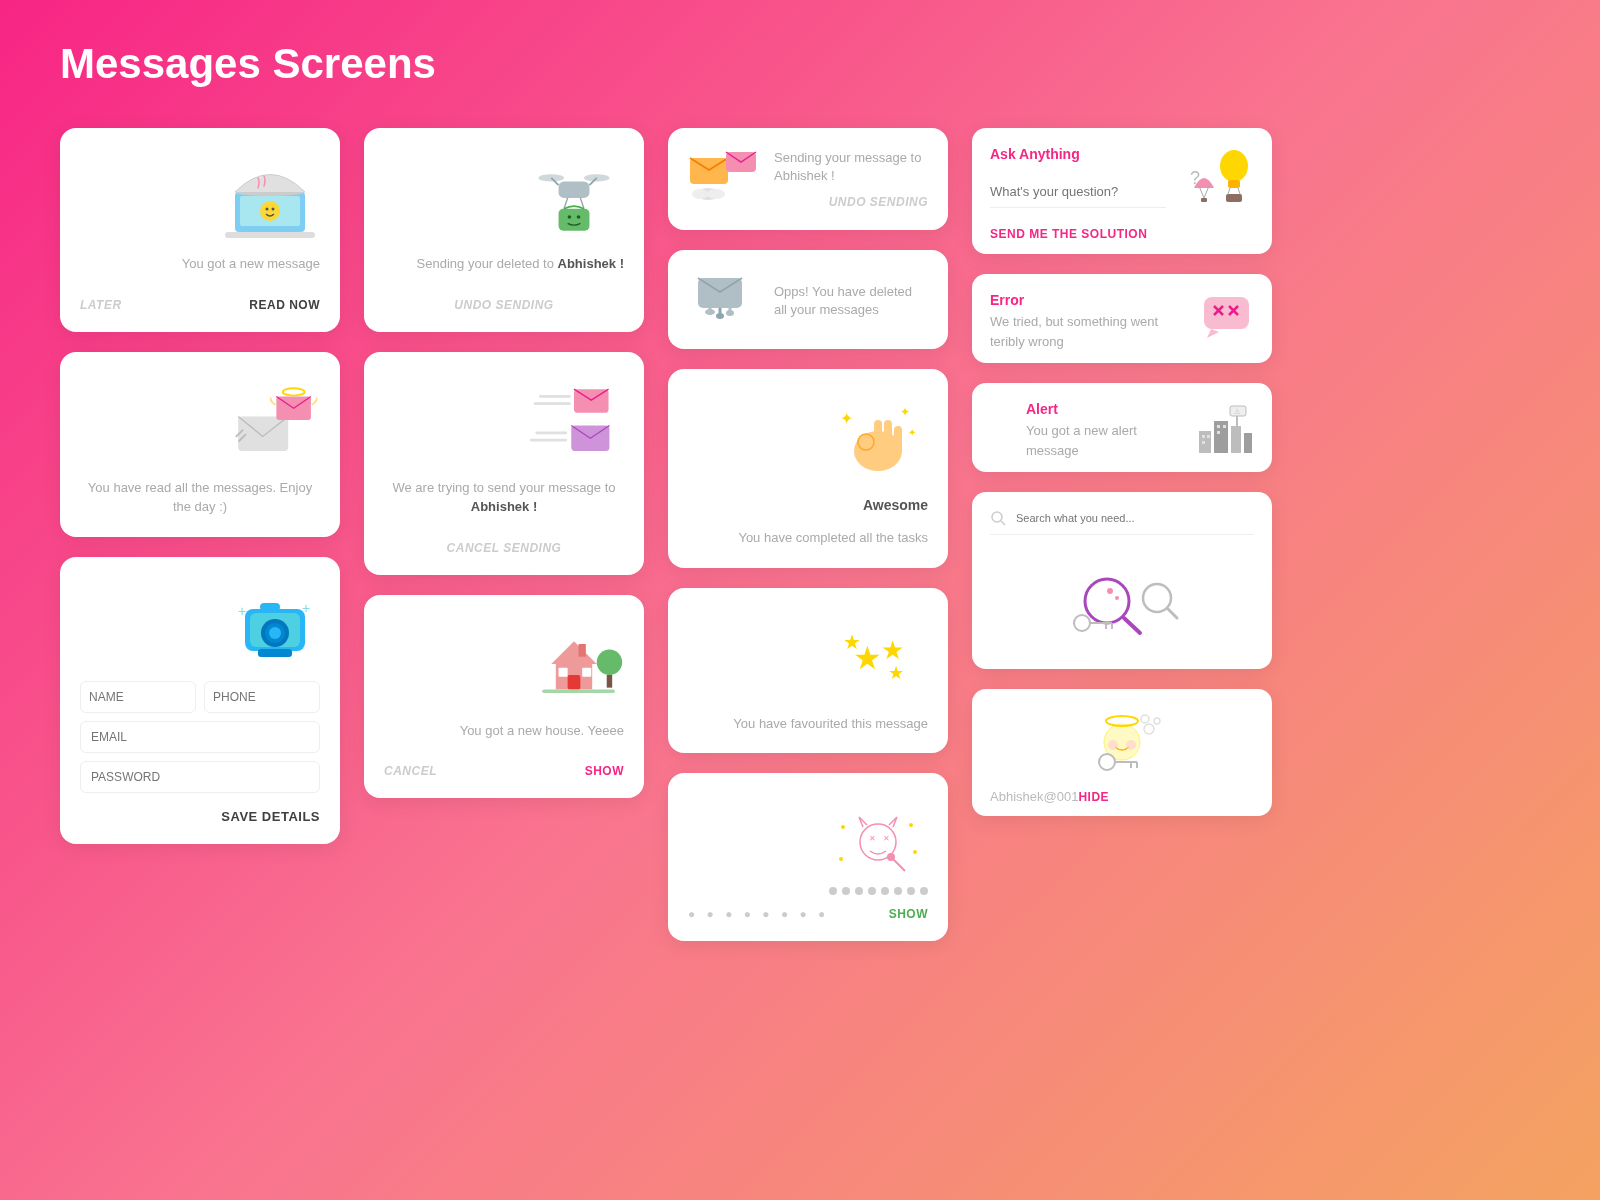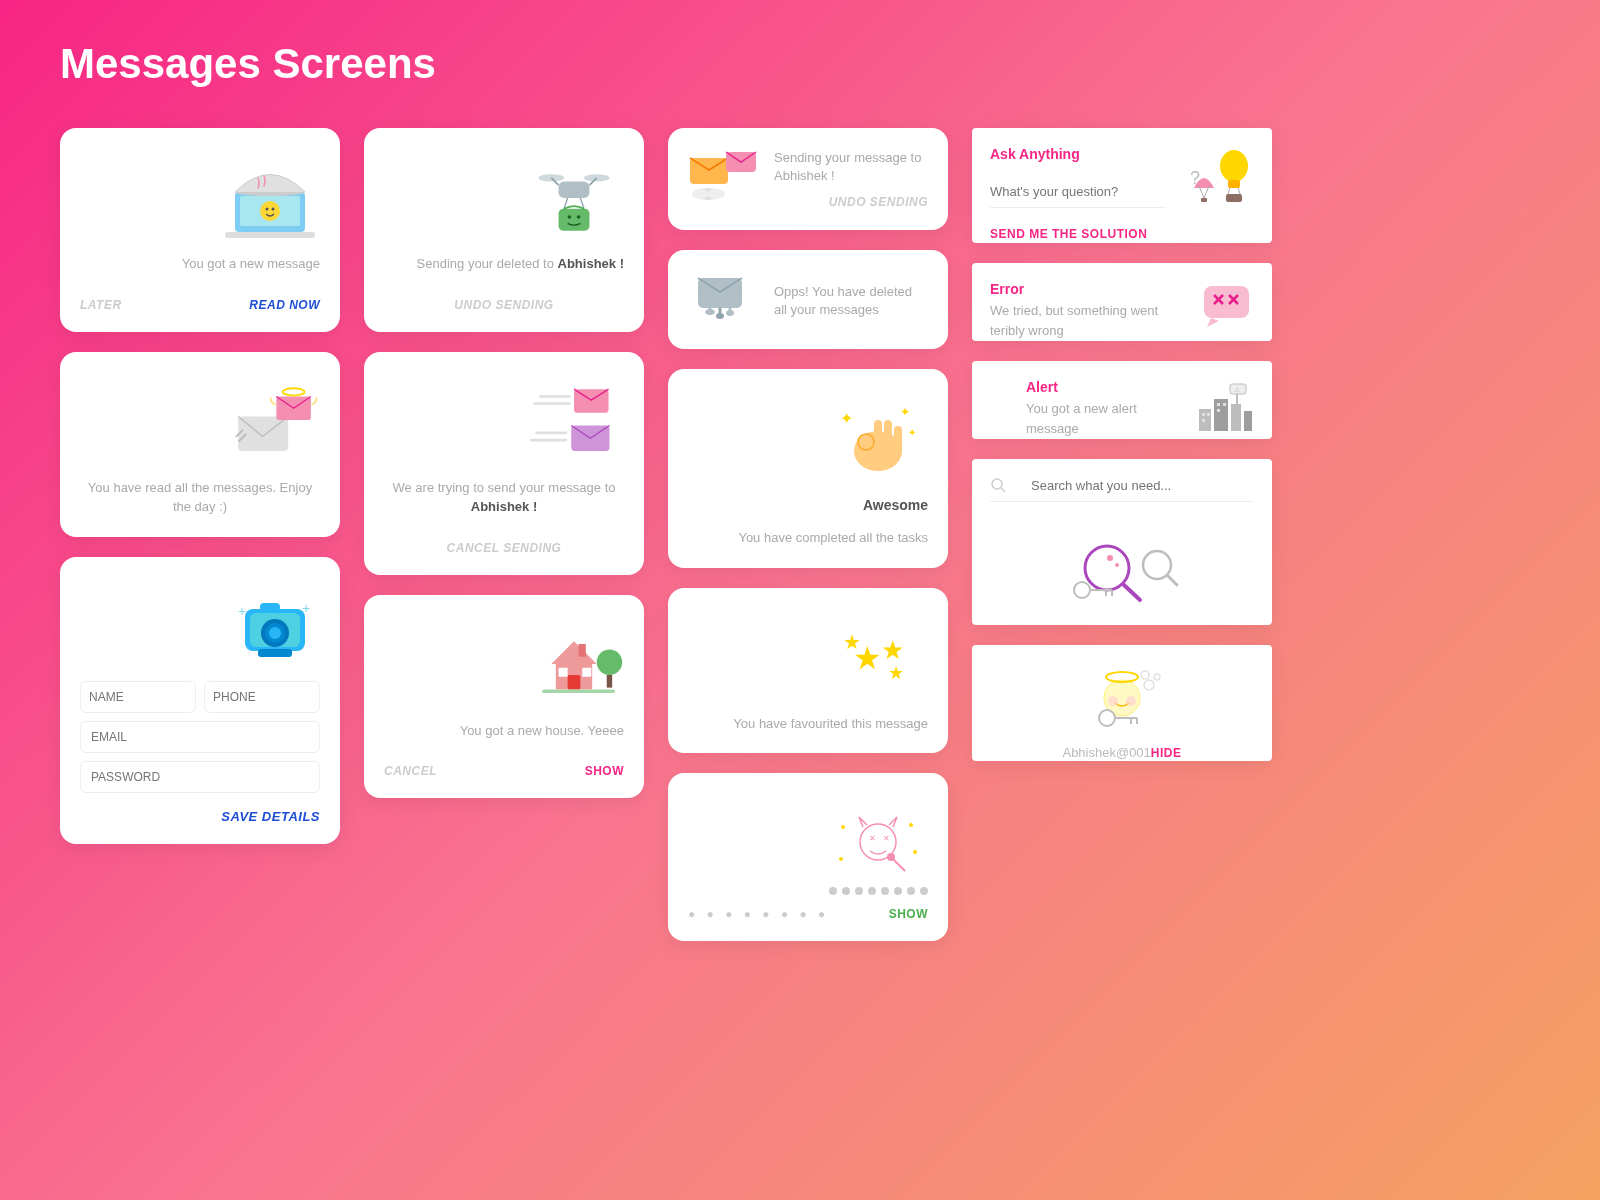--- a/index.html
+++ b/index.html
@@ -52,28 +52,27 @@
       background: none;
       border: none;
       cursor: pointer;
       text-transform: uppercase;
       letter-spacing: 0.5px;
       font-weight: 600;
       font-style: italic;
     }
     .btn-primary {
       font-size: 12px;
-      color: #1d4ed8;
+      color: #404040;
       background: none;
       border: none;
       cursor: pointer;
       text-transform: uppercase;
       letter-spacing: 0.5px;
       font-weight: 700;
-      font-style: italic;
     }
     .btn-danger {
       font-size: 12px;
       color: #f72585;
       background: none;
       border: none;
       cursor: pointer;
       text-transform: uppercase;
       letter-spacing: 0.5px;
       font-weight: 700;
@@ -115,22 +114,22 @@
     .form-row {
       display: flex;
       gap: 8px;
       margin-bottom: 8px;
     }
     .form-row input { margin-bottom: 0; }
 
     
     .right-card {
       background: white;
-      border-radius: 4px;
-      padding: 18px 18px 1px;
+      border-radius: 14px;
+      padding: 18px 18px 12px;
       box-shadow: 0 4px 20px rgba(0,0,0,0.08);
       margin-bottom: 0;
     }
     .right-card-title {
       font-size: 14px;
       font-weight: 700;
       color: #f72585;
       margin-bottom: 4px;
     }
     .right-card-body {
@@ -614,21 +613,21 @@
         </div>
       </div>
     </div>
 
     <div class="right-card">
       <div class="search-bar">
         <svg width="16" height="16" viewBox="0 0 16 16">
           <circle cx="7" cy="7" r="5" stroke="#ccc" stroke-width="1.5" fill="none"></circle>
           <line x1="11" y1="11" x2="15" y2="15" stroke="#ccc" stroke-width="1.5"></line>
         </svg>
-        <input type="text" style="border: none; outline: none; font-size: 13px; color: #15803d; flex: 1 1 0%; margin-left: 25px;" placeholder="Search what you need...">
+        <input type="text" style="border: none; outline: none; font-size: 11px; color: #15803d; flex: 1 1 0%; margin-left: 10px;" placeholder="Search what you need...">
       </div>
       <div style="display:flex; justify-content:center; padding:14px 0;">
         <svg width="120" height="80" viewBox="0 0 120 80">
 
           <circle cx="45" cy="38" r="22" stroke="#ab47bc" stroke-width="3" fill="none"></circle>
           <line x1="62" y1="55" x2="78" y2="70" stroke="#ab47bc" stroke-width="4" stroke-linecap="round"></line>
 
           <circle cx="48" cy="28" r="3" fill="#f48fb1"></circle>
           <circle cx="55" cy="35" r="2" fill="#f48fb1"></circle>
 
@@ -659,21 +658,21 @@
           <path d="M38 40 Q45 46 52 40" fill="none" stroke="#ffb300" stroke-width="1.5"></path>
 
           <circle cx="36" cy="38" r="5" fill="#ffcdd2" opacity="0.6"></circle>
           <circle cx="54" cy="38" r="5" fill="#ffcdd2" opacity="0.6"></circle>
 
           <circle cx="72" cy="22" r="5" fill="none" stroke="#e0e0e0" stroke-width="1.5"></circle>
           <circle cx="80" cy="14" r="3" fill="none" stroke="#e0e0e0" stroke-width="1.5"></circle>
           <circle cx="68" cy="12" r="4" fill="none" stroke="#e0e0e0" stroke-width="1.5"></circle>
         </svg>
       </div>
-      <div style="display:flex; justify-content:center; align-items:center; width:100%;">
+      <div style="display:flex; justify-content:flex-start; align-items:center; width:100%;">
         <span style="color:#bbb; font-size:13px;">Abhishek@001</span>
         <button class="btn-danger">HIDE</button>
       </div>
     </div>
 
   </div>
 
 </div>
 
 </body></html>

